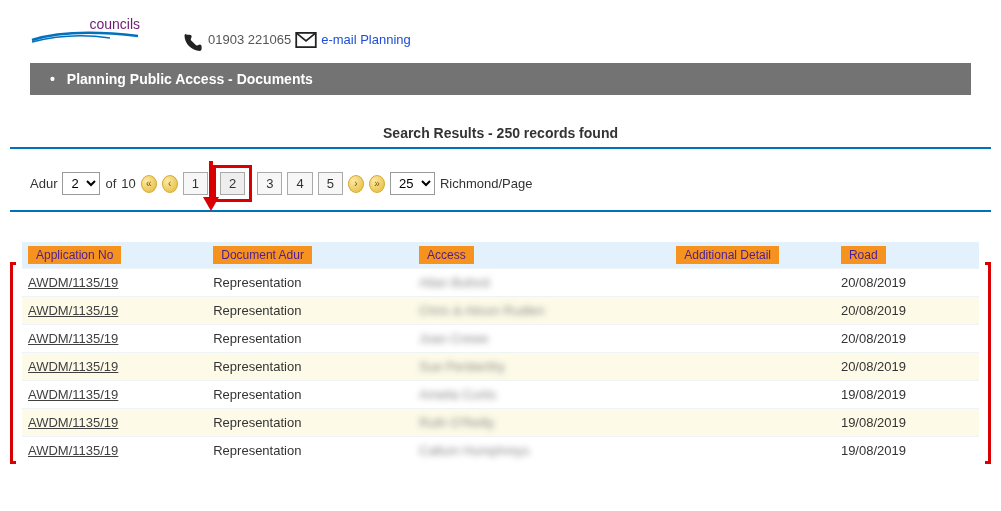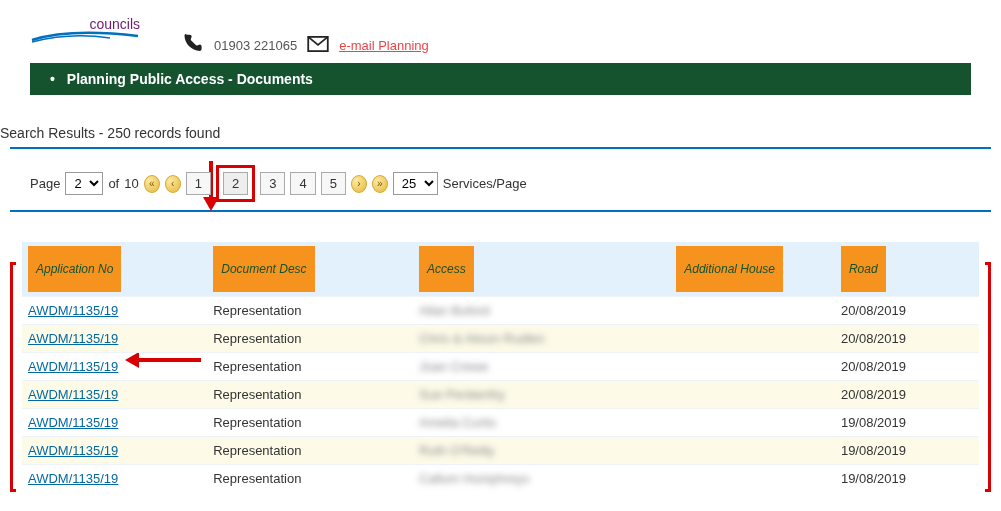--- a/index.html
+++ b/index.html
@@ -20,38 +20,38 @@
     font-style: italic;
     color: #0071bc;
     padding-top: 4px;
   }
   .logo .l1 { font-size: 24px; line-height: 0.9; }
   .logo .l2 { font-size: 24px; line-height: 0.9; }
   .logo .l3 { font-size: 14px; text-align: right; color: #701a75; font-style: normal; margin-top: 2px; }
   .logo svg { display:block; margin-top: -2px; }
   .contact-block { padding-top: 4px; font-size: 13px; color: #555; }
   .contact-block .addr1, .contact-block .addr2 { line-height: 1.5; }
-  .contact-line { display: flex; align-items: center; gap: 10px; margin-top: 18px; }
+  .contact-line { display: flex; align-items: flex-start; gap: 4px; margin-top: 18px; }
   .phone-icon svg { width: 24px; height: 24px; }
   .mail-icon svg { width: 22px; height: 16px; }
-  .email-link { color: #ef4444; text-decoration: underline; cursor: pointer; }
+  .email-link { color: #1d4ed8; cursor: pointer; }
 
   .navbar {
-    background: #14532d;
+    background: #737373;
     color: #fff;
     margin: 4px 30px 0 30px;
     padding: 8px 20px;
     font-size: 14px;
     font-weight: bold;
   }
   .navbar .bullet { margin-right: 8px; }
 
   .results-title {
-    text-align: left;
-    font-weight: normal;
+    text-align: center;
+    font-weight: bold;
     color: #333;
     margin-top: 30px;
     font-size: 14px;
     position: relative;
   }
   .results-title .hr1 {
     border: none; border-top: 2px solid #0071bc; margin: 6px 10px 0 10px;
   }
 
   .annot-arrow-down {
@@ -123,32 +123,31 @@
     font-size: 13px;
   }
   table.results thead th {
     background: #e2f1fb;
     text-align: left;
     padding: 4px 6px;
     font-weight: normal;
   }
   table.results thead th span.hdr {
     background: #f5931e;
-    color: #14532d;
-    padding: 16px 8px;
+    color: #4c1d95;
+    padding: 2px 8px;
     font-size: 12px;
     display: inline-block;
-    font-style: italic;
   }
   table.results tbody td {
     padding: 6px 6px;
     border-top: 1px solid #eef3f8;
   }
   table.results tbody tr.alt { background: #fdfbe8; }
-  .app-link { color: #0369a1; text-decoration: underline; cursor: pointer; }
+  .app-link { color: #404040; text-decoration: underline; cursor: pointer; }
   .col-appno { width: 180px; }
   .col-desc  { width: 200px; }
   .col-detail { width: 250px; }
   .col-add   { width: 160px; }
   .col-date  { width: 140px; }
   .blur {
     display: inline-block;
     filter: blur(3px);
     color: #888;
     user-select: none;
@@ -193,41 +192,41 @@
   <span>Search Results - 250 records found</span>
   <hr class="hr1">
 </div>
 
 <svg class="annot-arrow-down" width="24" height="52">
   <line x1="12" y1="2" x2="12" y2="40" stroke="#d80000" stroke-width="4"></line>
   <polygon points="4,38 20,38 12,52" fill="#d80000"></polygon>
 </svg>
 
 <div class="pager-row">
-  <span>Page</span>
+  <span>Adur</span>
   <select>
     <option>2</option>
   </select>
   <span>of</span>
   <span>10</span>
   <span class="pager-btn">«</span>
   <span class="pager-btn">‹</span>
   <span class="page-num">1</span>
   <span class="page-num-highlight">
     <span class="page-num current">2</span>
   </span>
   <span class="page-num">3</span>
   <span class="page-num">4</span>
   <span class="page-num">5</span>
   <span class="pager-btn">›</span>
   <span class="pager-btn">»</span>
   <select>
     <option>25</option>
   </select>
-  <span>Services/Page</span>
+  <span>Richmond/Page</span>
 </div>
 <hr class="hr2">
 
 <svg class="annot-arrow-left" width="80" height="20">
   <line x1="78" y1="10" x2="14" y2="10" stroke="#d80000" stroke-width="4"></line>
   <polygon points="16,2 16,18 2,10" fill="#d80000"></polygon>
 </svg>
 
 <div class="results-wrap">
   <div class="bracket-left"></div>
@@ -236,23 +235,23 @@
     <colgroup>
       <col class="col-appno">
         <col class="col-desc">
         <col class="col-detail">
         <col class="col-add">
         <col class="col-date">
     </colgroup>
     <thead>
       <tr>
         <th><span class="hdr">Application No</span></th>
-        <th><span class="hdr">Document Desc</span></th>
+        <th><span class="hdr">Document Adur</span></th>
         <th><span class="hdr">Access</span></th>
-        <th><span class="hdr">Additional House</span></th>
+        <th><span class="hdr">Additional Detail</span></th>
         <th><span class="hdr">Road</span></th>
       </tr>
     </thead>
     <tbody id="results-body">
     <tr>
           <td><a class="app-link">AWDM/1135/19</a></td>
           <td>Representation</td>
           <td><span class="blur">Allan Buford</span></td>
           <td></td>
           <td>20/08/2019</td>

